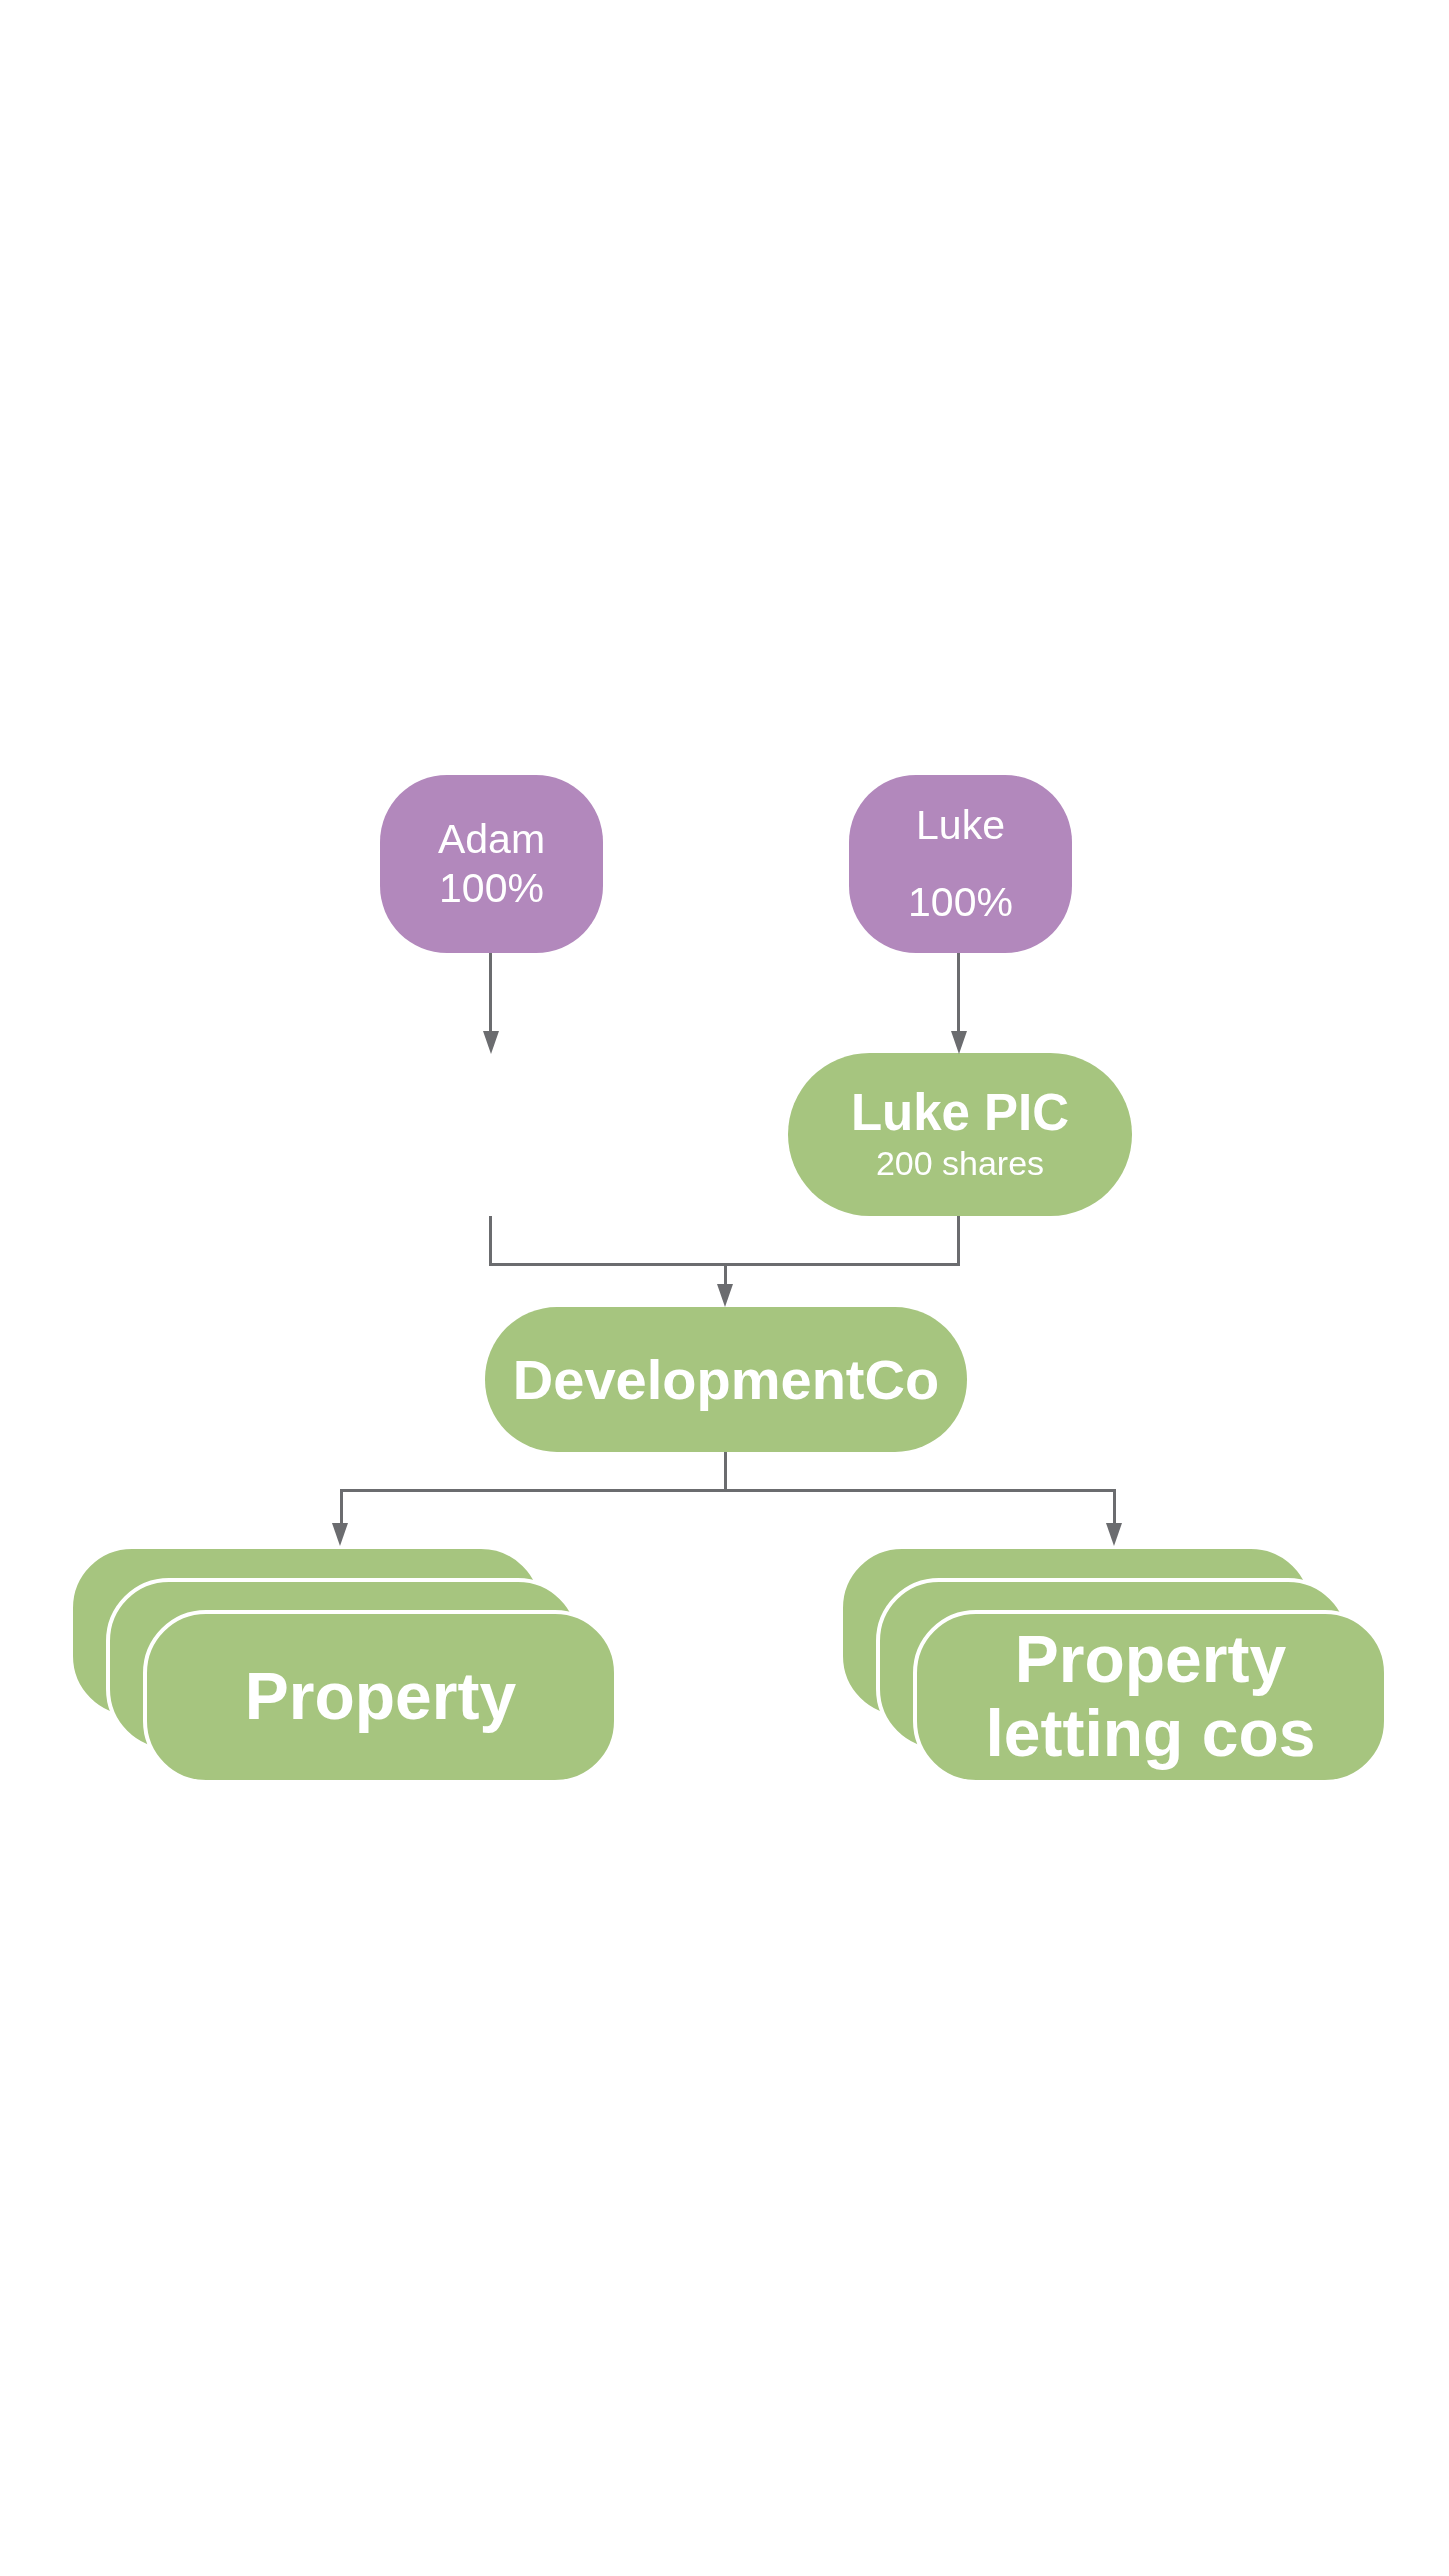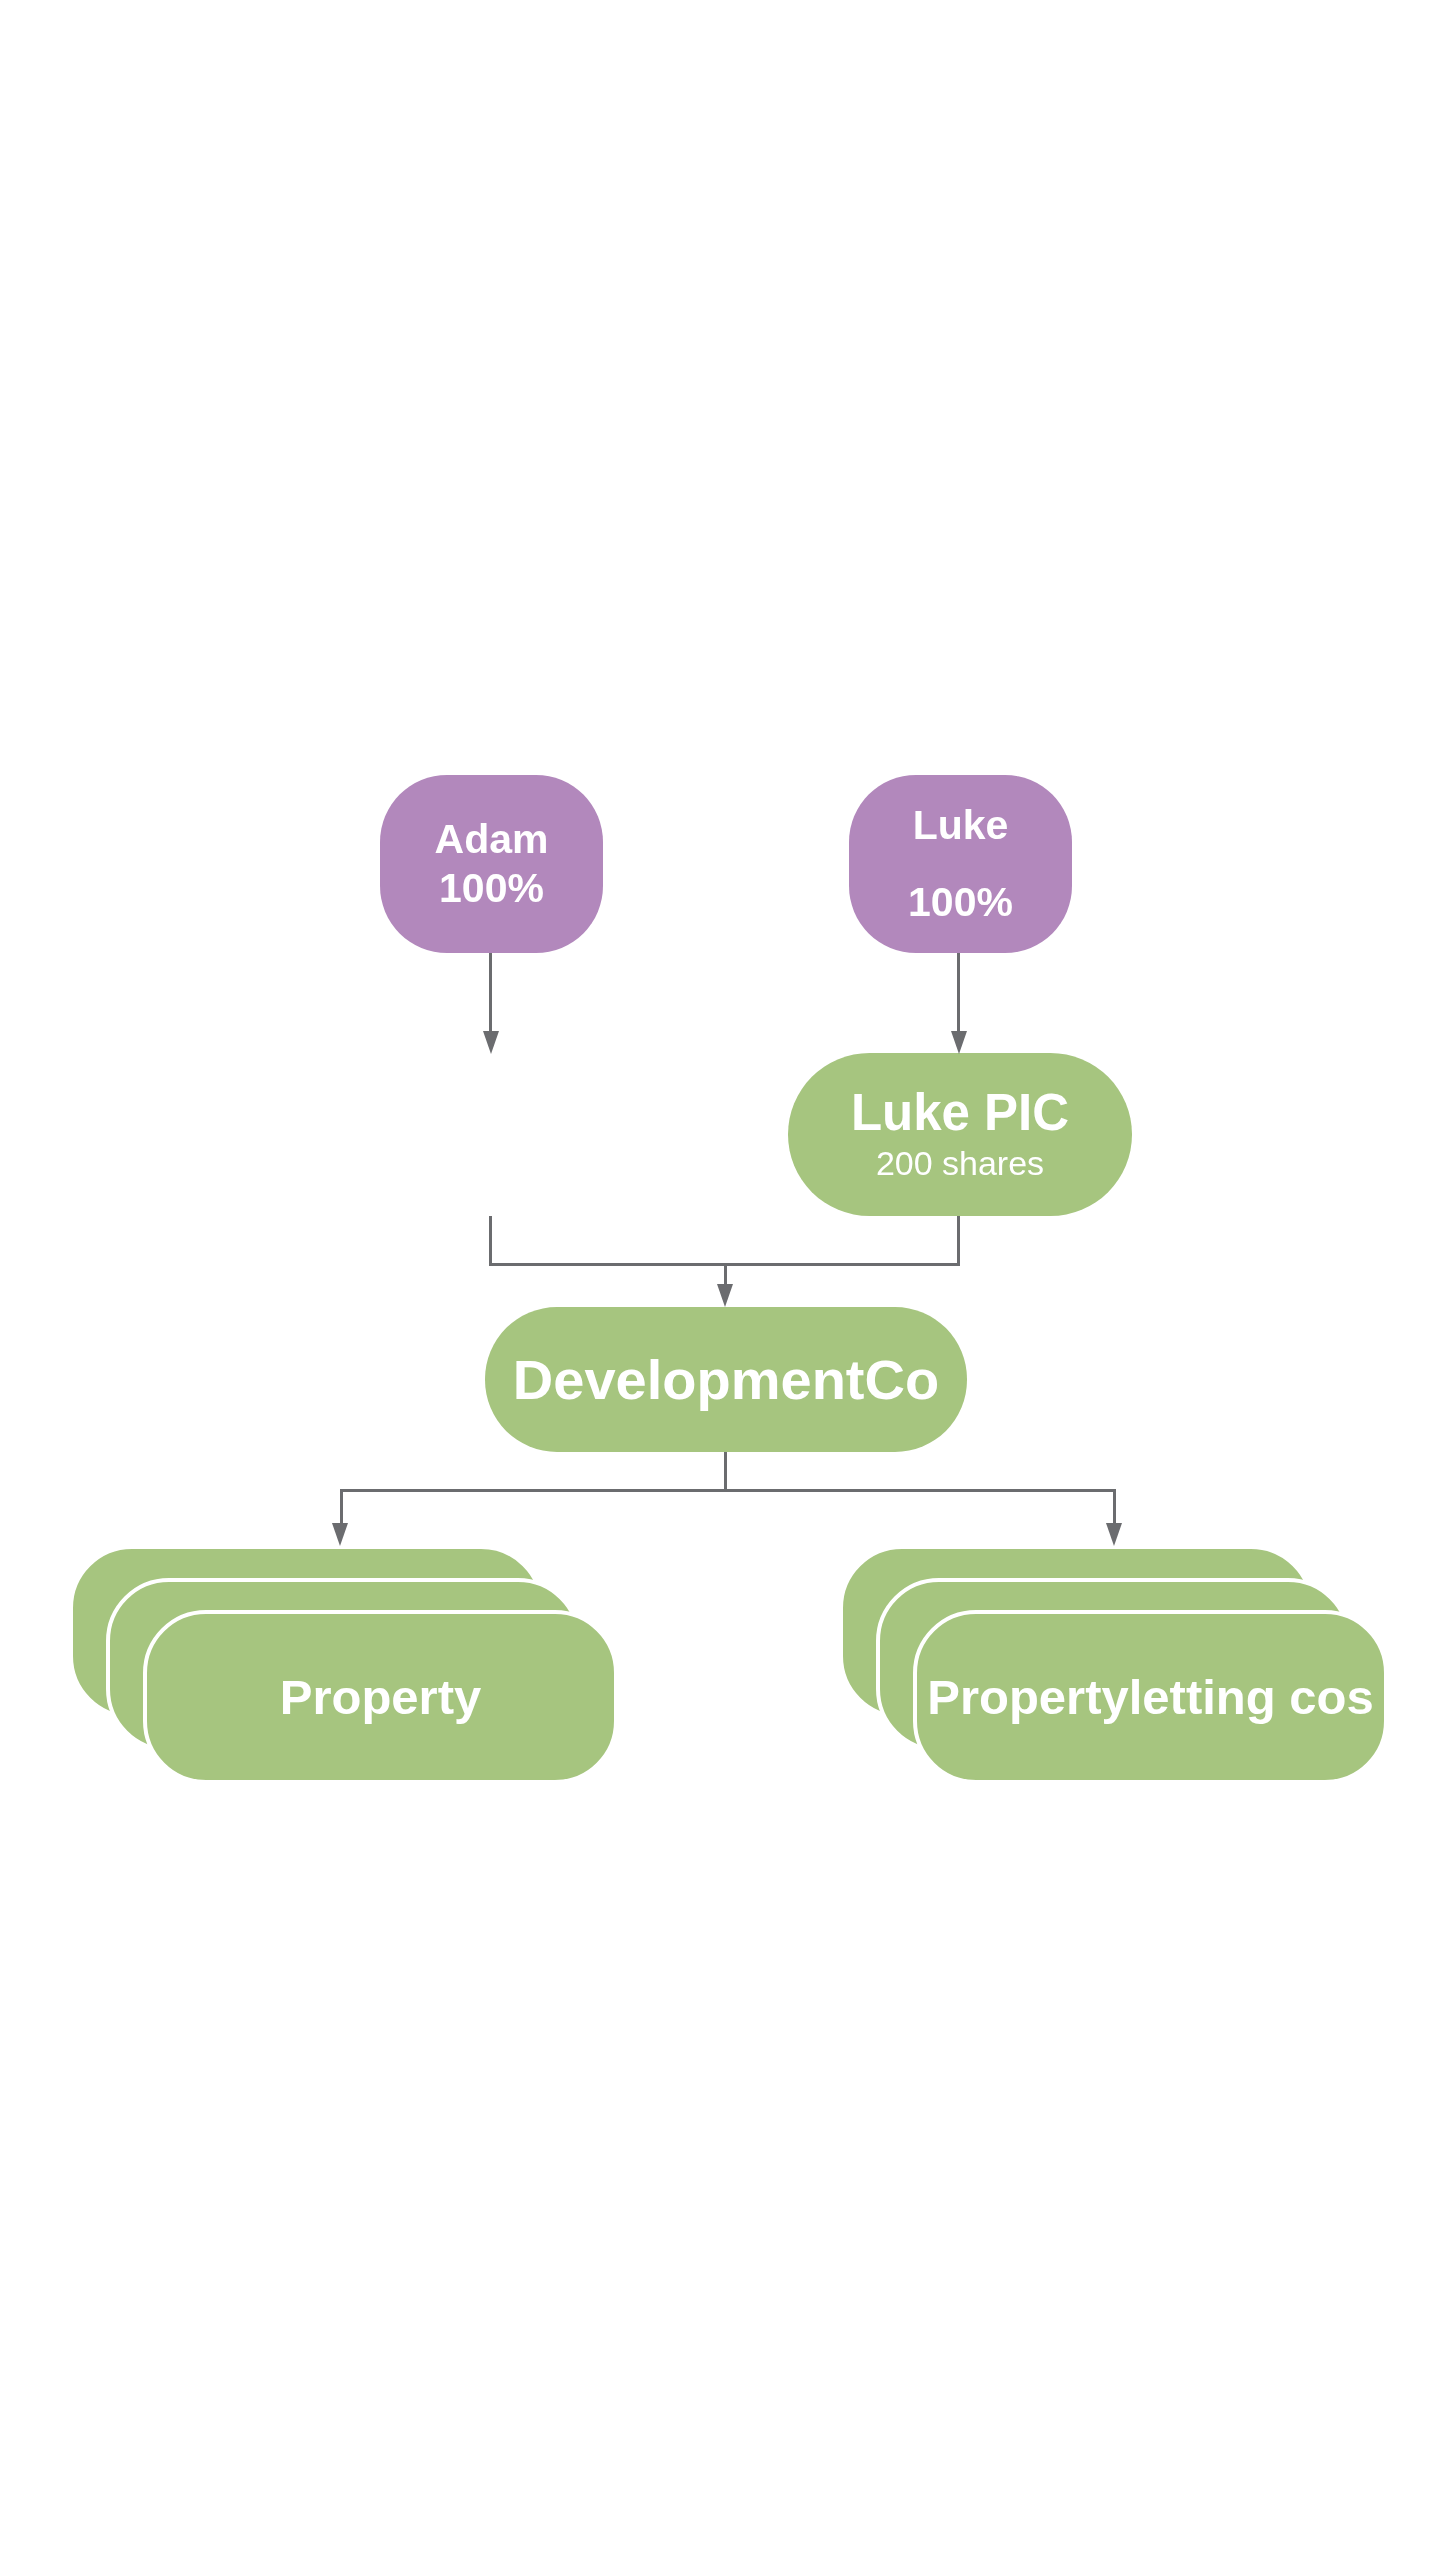--- a/index.html
+++ b/index.html
@@ -27,21 +27,21 @@
     text-align: center;
     color: var(--node-text);
     box-sizing: border-box;
   }
   .owner-node {
     width: 223px;
     height: 178px;
     border-radius: 67px;
     background: var(--purple);
     font-size: 41px;
-    font-weight: 700;
+    font-weight: 400;
     line-height: 1.2;
   }
   .company-node { background: var(--green); }
   .pic-node {
     width: 344px;
     height: 163px;
     border-radius: 82px;
   }
   .pic-title { font-size: 51px; font-weight: 700; line-height: 1.05; }
   .pic-subtitle { font-size: 34px; font-weight: 400; line-height: 1.2; margin-top: 3.6px; }
@@ -58,26 +58,26 @@
     position: absolute;
     width: 475px;
     height: 174px;
     border-radius: 63px;
     background: var(--green);
     border: 4.5px solid var(--bg);
     box-sizing: border-box;
   }
   .stack-front {
     display: flex;
-    flex-direction: row;
+    flex-direction: column;
     align-items: center;
     justify-content: center;
     text-align: left;
     color: var(--node-text);
-    font-size: 49px;
+    font-size: 66px;
     font-weight: 700;
     line-height: 1.12;
   }
   .vline { position: absolute; width: 2.7px; background: var(--line); }
   .hline { position: absolute; height: 2.7px; background: var(--line); }
   .arrowhead {
     position: absolute;
     width: 0; height: 0;
     border-left: 8.2px solid transparent;
     border-right: 8.2px solid transparent;

